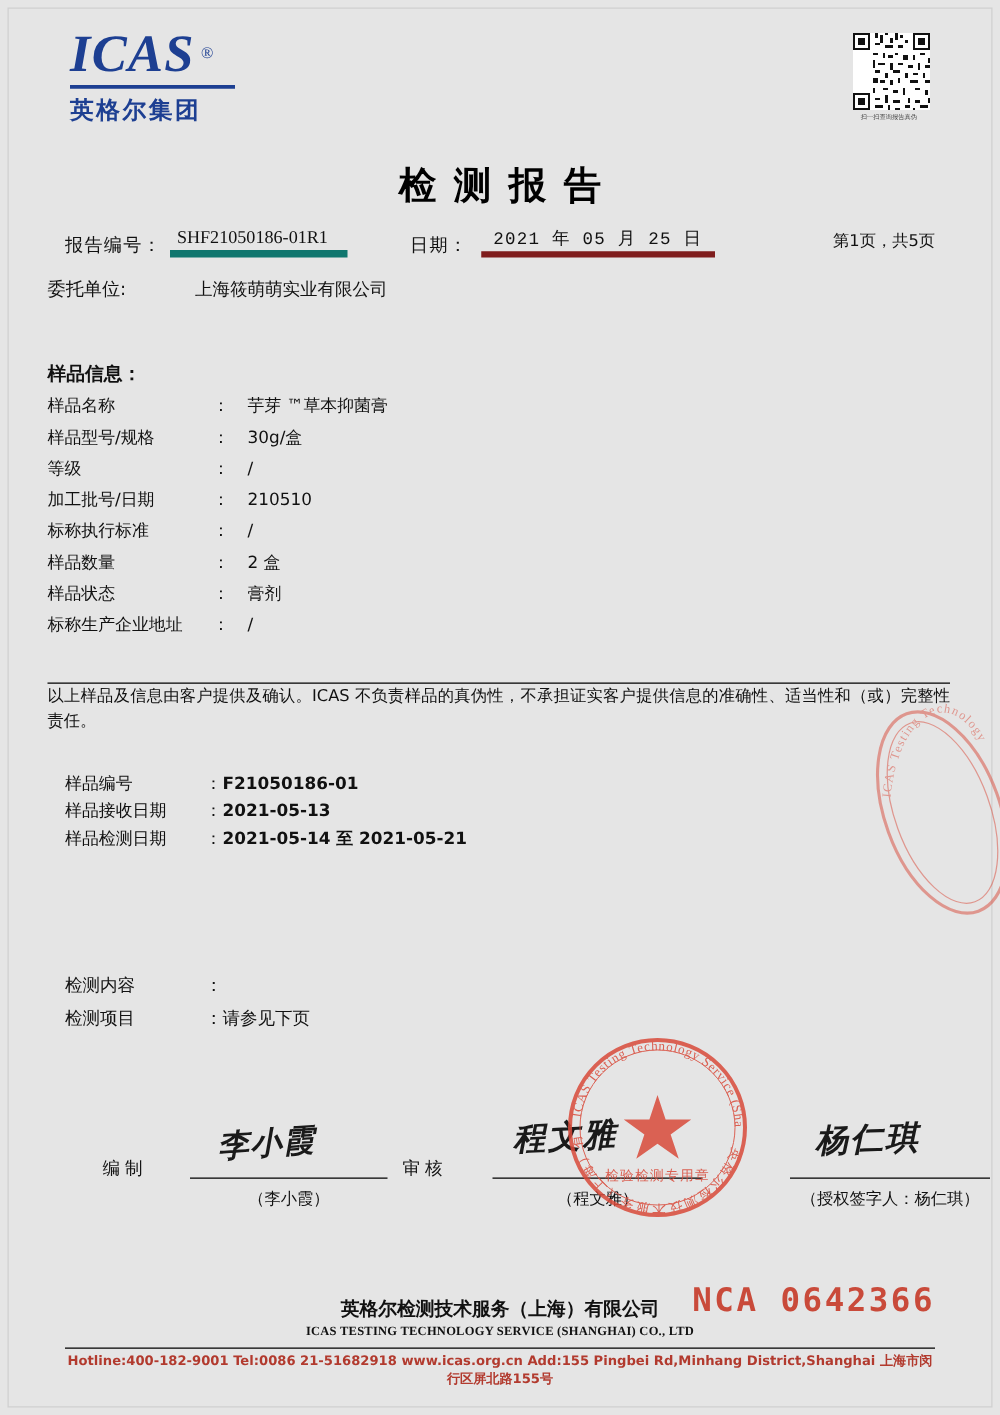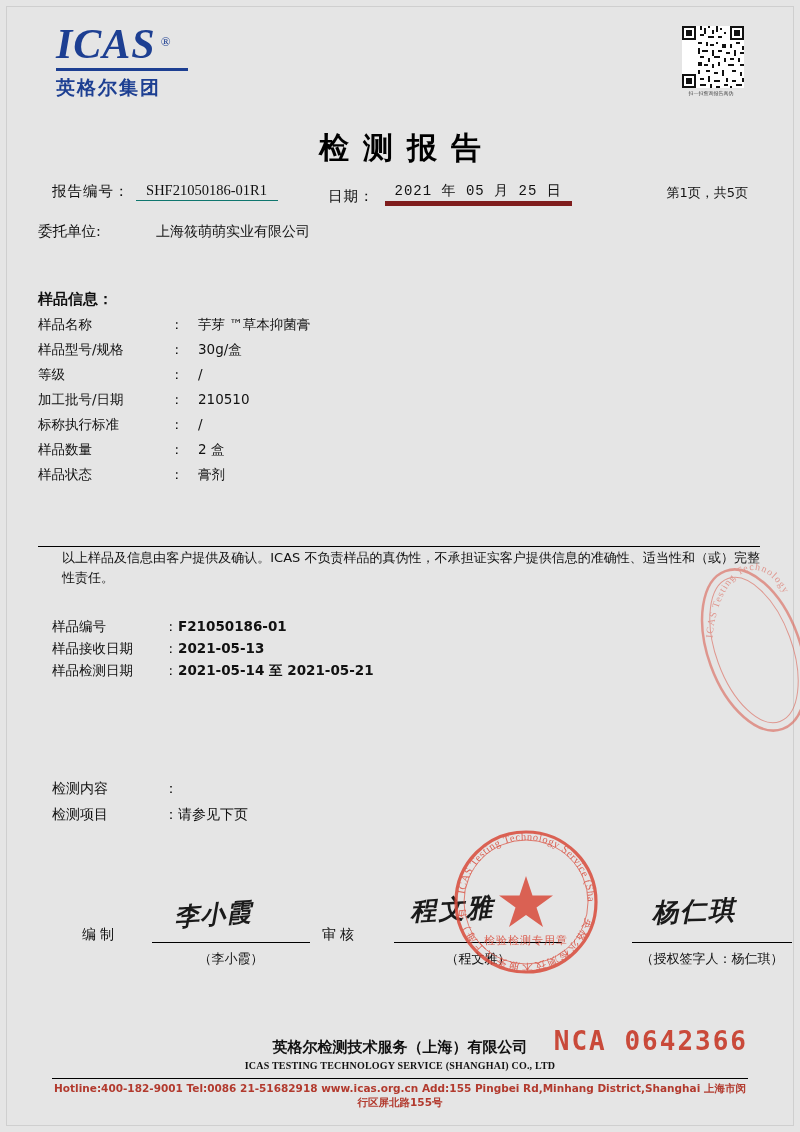--- a/index.html
+++ b/index.html
@@ -123,24 +123,24 @@
   .meta-no {
     position: absolute;
     left: 0; top: 0;
     display: flex;
     align-items: flex-end;
     gap: 6px;
   }
   .meta-no .val {
     font-family: "Liberation Serif", serif;
     font-size: 14.5px;
-    border-bottom: 1px solid #0f766e;
+    border-bottom: 6px solid #0f766e;
     padding: 0 6px 1px 6px;
     min-width: 130px;
-    text-align: center;
+    text-align: left;
   }
   .meta-date {
     position: absolute;
     left: 276px; top: 0;
     display: flex;
     align-items: flex-end;
     gap: 10px;
     justify-content: flex-end;
   }
   .meta-date .val {
@@ -230,21 +230,20 @@
 
   .disclaimer {
     position: absolute;
     top: 548px;
     left: 38px;
     right: 40px;
     font-family: "DejaVu Sans", sans-serif;
     font-size: 13px;
     line-height: 20px;
     text-align: justify;
-    margin-left: 24px;
   }
 
   
   .sample2 {
     position: absolute;
     top: 618px;
     left: 52px;
   }
   .sample2 .row {
     display: flex;
@@ -542,20 +541,25 @@
       <tr>
         <td class="k">样品数量</td>
         <td class="c">：</td>
         <td class="v">2 盒</td>
       </tr>
       <tr>
         <td class="k">样品状态</td>
         <td class="c">：</td>
         <td class="v">膏剂</td>
       </tr>
+      <tr>
+        <td class="k">标称生产企业地址</td>
+        <td class="c">：</td>
+        <td class="v">/</td>
+      </tr>
     </tbody>
   </table>
   <div class="sample-rule"></div>
   <div class="disclaimer">以上样品及信息由客户提供及确认。ICAS 不负责样品的真伪性，不承担证实客户提供信息的准确性、适当性和（或）完整性责任。</div>
 
   <div class="sample2">
     <div class="row">
       <span class="k">样品编号</span>
       <span class="c">：</span>
       <span class="v">F21050186-01</span>

